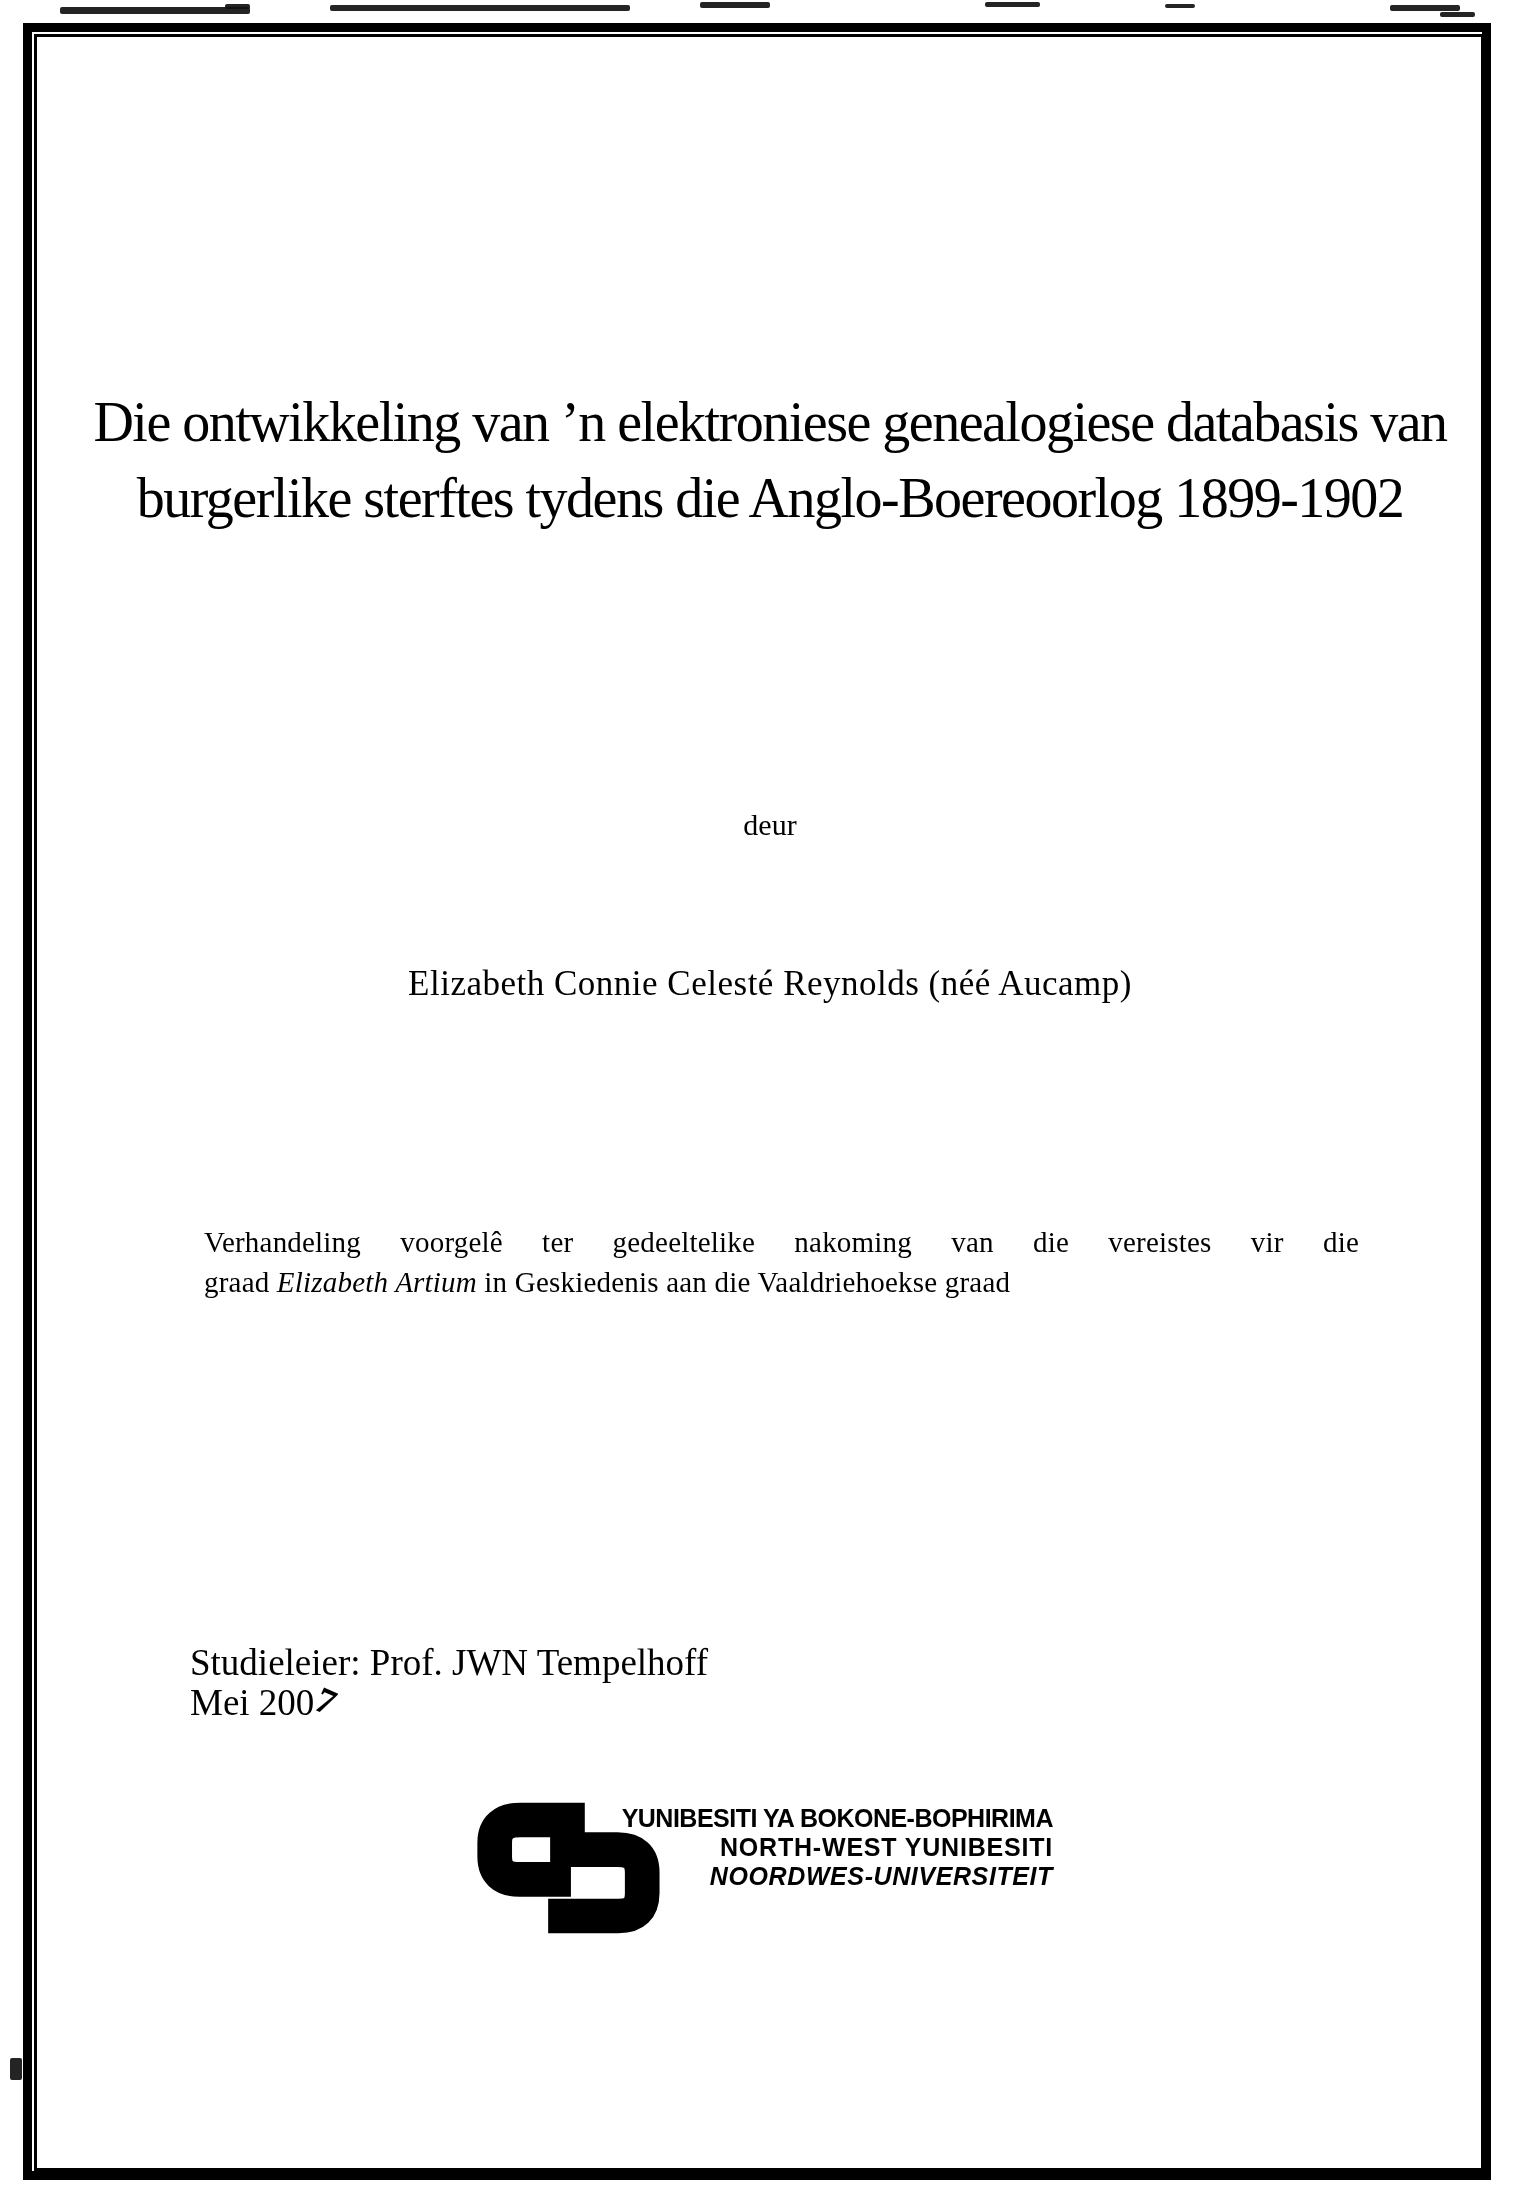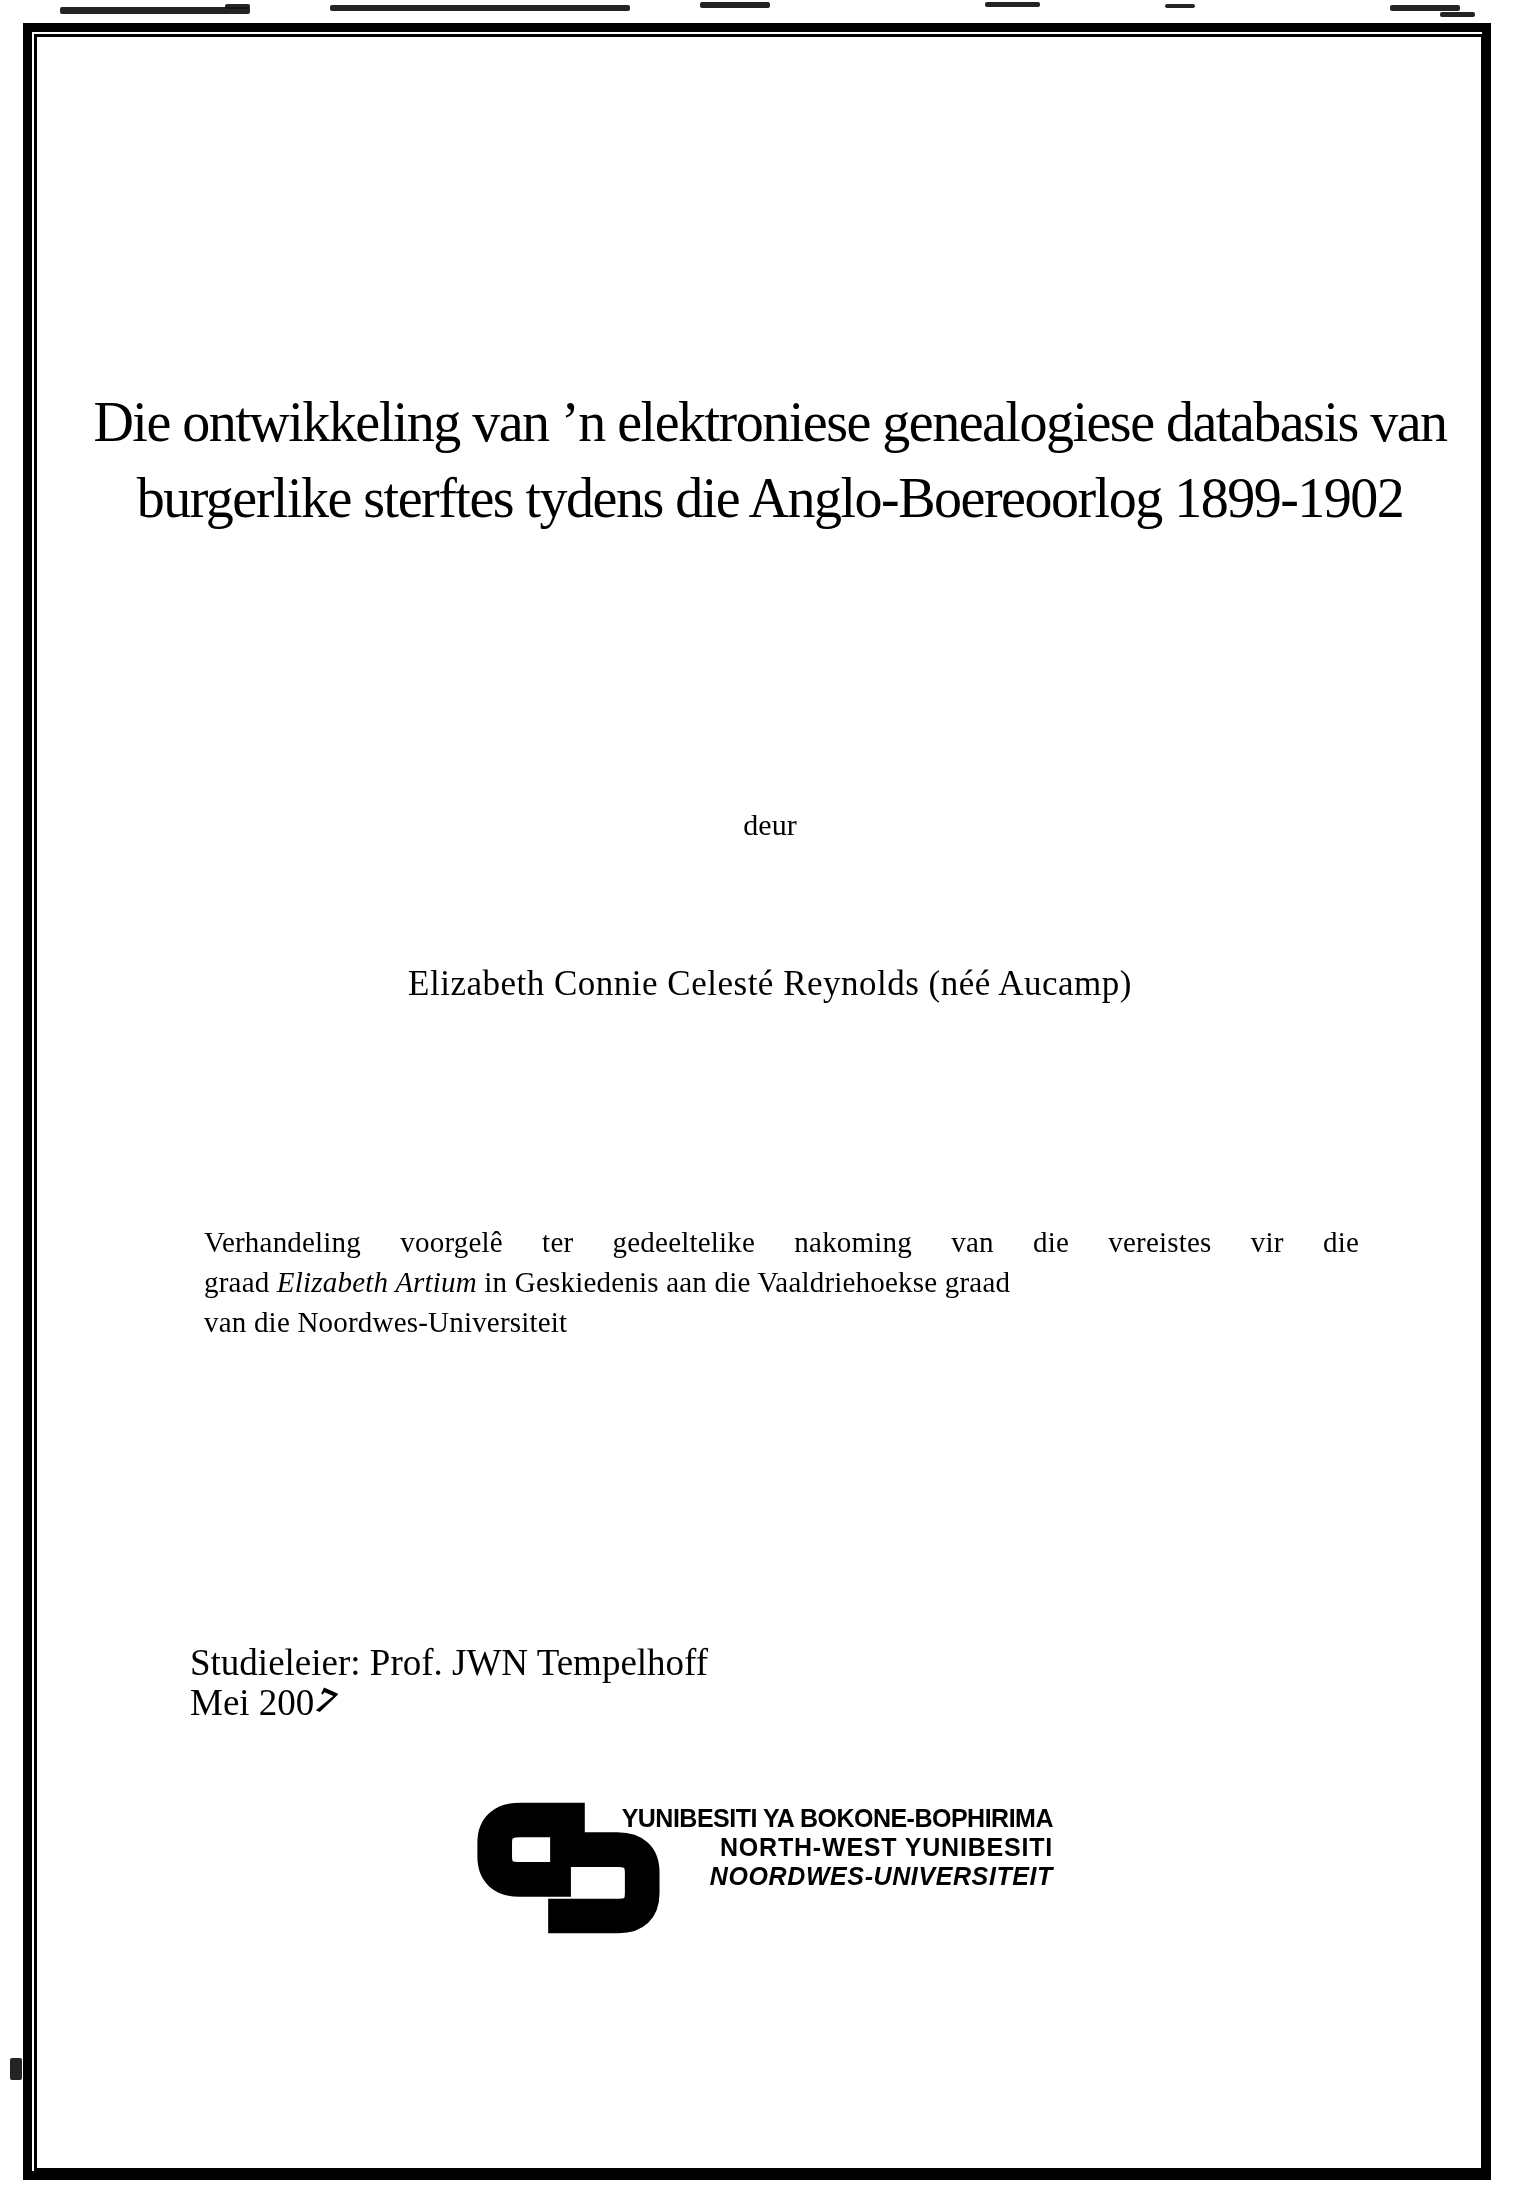--- a/index.html
+++ b/index.html
@@ -142,21 +142,20 @@
     <div>Die ontwikkeling van ’n elektroniese genealogiese databasis van</div>
     <div>burgerlike sterftes tydens die Anglo-Boereoorlog 1899-1902</div>
   </div>
 
   <div class="centered-band byline-label">deur</div>
   <div class="centered-band author">Elizabeth Connie Celesté Reynolds (néé Aucamp)</div>
 
   <div class="declaration">
     <div class="justified">Verhandeling voorgelê ter gedeeltelike nakoming van die vereistes vir die</div>
     <div><span>graad </span><span class="italic">Elizabeth Artium</span><span> in Geskiedenis aan die Vaaldriehoekse graad</span></div>
-    <div>van die Noordwes-Universiteit</div>
   </div>
 
   <div class="footer-block">
     <div>Studieleier: Prof. JWN Tempelhoff</div>
     <div><span>Mei 200</span><span class="date-suffix">7</span></div>
   </div>
 
   <svg class="logo-mark" viewBox="0 0 200 140" xmlns="http://www.w3.org/2000/svg" aria-hidden="true">
     <path d="M86 52 H154 Q179 52 179 75 V96 Q179 119 155 119 H84" fill="none" stroke="#000" stroke-width="35" stroke-linejoin="round"></path>
     <path d="M121 22 H56 Q30 22 30 45 V59 Q30 82 55 82 H107" fill="none" stroke="#000" stroke-width="35" stroke-linejoin="round"></path>

